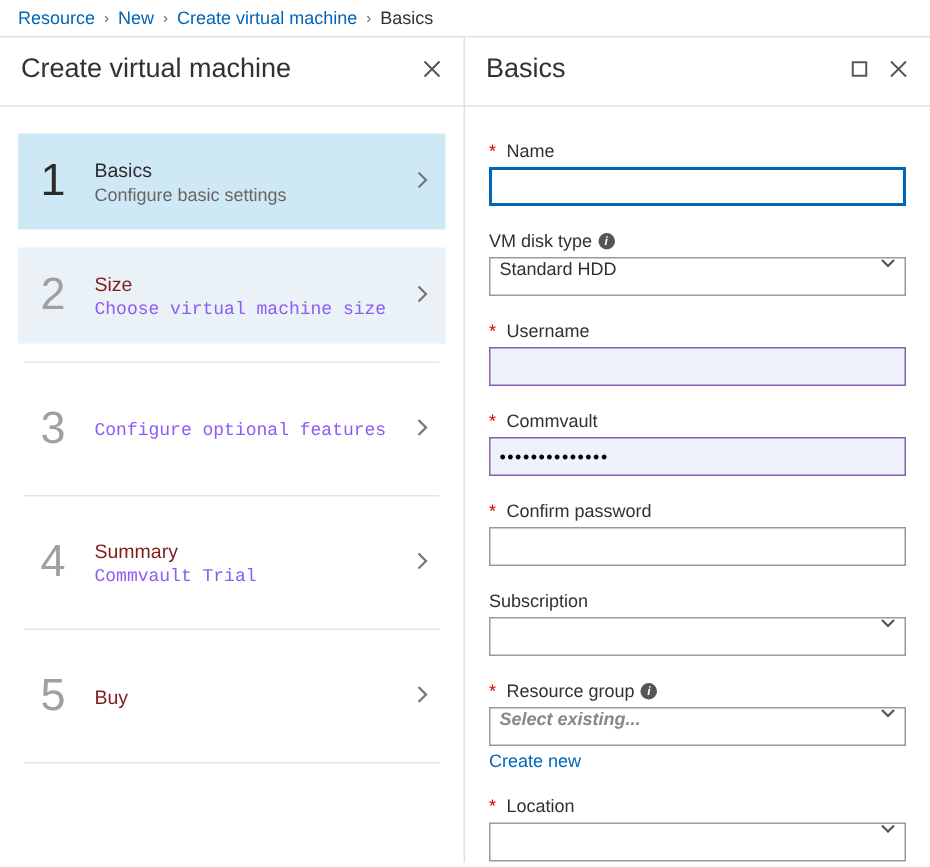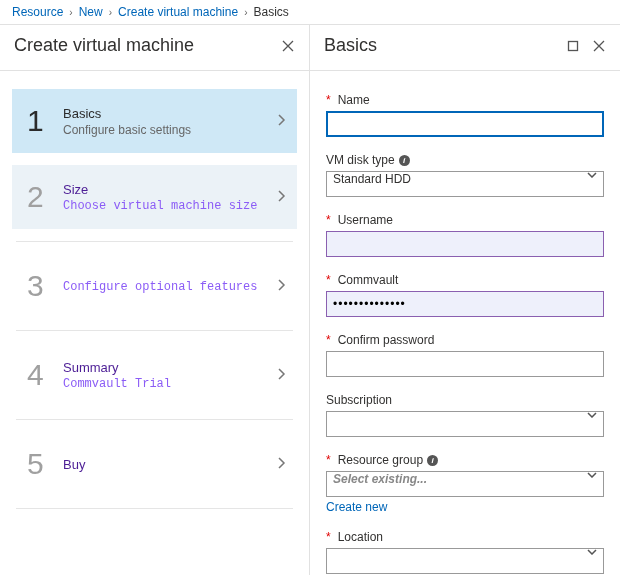--- a/index.html
+++ b/index.html
@@ -22,21 +22,21 @@
     .blade-icon svg { width: 12px; height: 12px; stroke: #555; fill: none; stroke-width: 1.3; }
     
     .steps { padding: 18px 12px 0 12px; display: flex; flex-direction: column; gap: 12px; }
     .step { display: flex; align-items: center; padding: 14px 10px 14px 14px; border: 1px solid transparent; cursor: pointer; }
     .step.active { background: #cfe8f6; }
     .step.next { background: #ebf2f7; }
     .step-num { font-size: 30px; font-weight: 300; width: 36px; color: #2b2b2b; }
     .step.pending .step-num, .step.next .step-num { color: #a0a0a0; }
     .step-text { flex: 1; }
     .step-title { font-size: 13px; color: #2b2b2b; }
-    .step.pending .step-title, .step.next .step-title { color: #4c1d95; }
+    .step.pending .step-title, .step.next .step-title { color: #7f1d1d; }
     .step-sub { font-size: 12px; color: #666; margin-top: 2px; }
     .step.pending .step-sub, .step.next .step-sub { color: #8b5cf6; font-family: Liberation Mono, monospace; }
     .chevron svg { width: 9px; height: 14px; stroke: #777; fill: none; stroke-width: 1.5; }
     
     .divider { height: 1px; background: #e5e5e5; margin: 0 4px; }
     
     .form { padding: 22px 16px 10px 16px; overflow-y: auto; flex: 1; }
     .field { margin-bottom: 16px; }
     .field-label { font-size: 12px; color: #323130; margin-bottom: 4px; display: flex; align-items: center; gap: 4px; }
     .req { color: #e00000; margin-right: 3px; }

